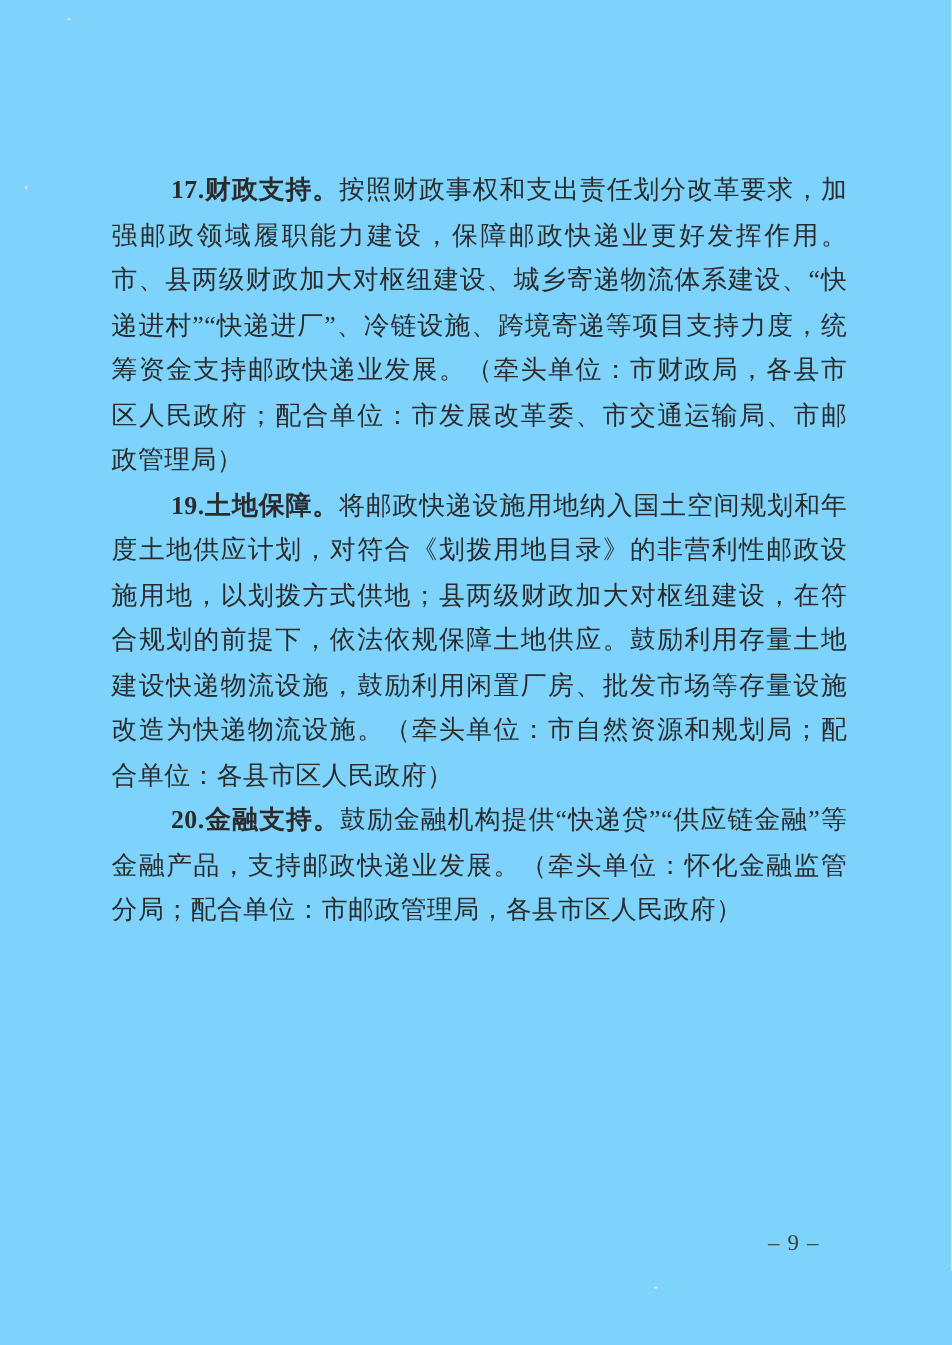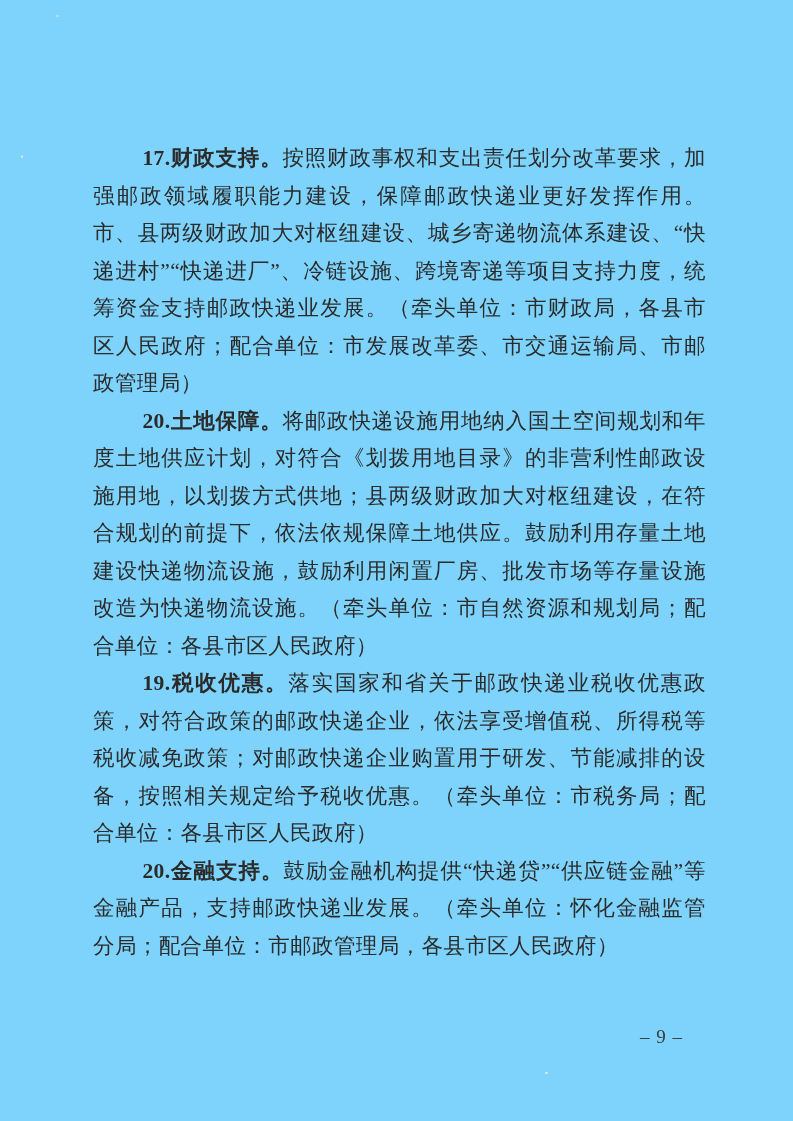--- a/index.html
+++ b/index.html
@@ -56,23 +56,22 @@
 </style>
 </head>
 <body>
 
 <div class="page">
 
   <div class="content">
 
     <p class="para"><span class="para-title">17.财政支持。</span><span>按照财政事权和支出责任划分改革要求，加强邮政领域履职能力建设，保障邮政快递业更好发挥作用。市、县两级财政加大对枢纽建设、城乡寄递物流体系建设、“快递进村”“快递进厂”、冷链设施、跨境寄递等项目支持力度，统筹资金支持邮政快递业发展。（牵头单位：市财政局，各县市区人民政府；配合单位：市发展改革委、市交通运输局、市邮政管理局）</span></p>
 
-    <p class="para"><span class="para-title">20.土地保障。</span><span>将邮政快递设施用地纳入国土空间规划和年度土地供应计划，对符合《划拨用地目录》的非营利性邮政设施用地，以划拨方式供地；县两级财政加大对枢纽建设，在符合规划的前提下，依法依规保障土地供应。鼓励利用存量土地建设快递物流设施，鼓励利用闲置厂房、批发市场等存量设施改造为快递物流设施。（牵头单位：市自然资源和规划局；配合单位：各县市区人民政府）</span></p>
+    <p class="para"><span class="para-title">19.土地保障。</span><span>将邮政快递设施用地纳入国土空间规划和年度土地供应计划，对符合《划拨用地目录》的非营利性邮政设施用地，以划拨方式供地；县两级财政加大对枢纽建设，在符合规划的前提下，依法依规保障土地供应。鼓励利用存量土地建设快递物流设施，鼓励利用闲置厂房、批发市场等存量设施改造为快递物流设施。（牵头单位：市自然资源和规划局；配合单位：各县市区人民政府）</span></p>
 
-    <p class="para"><span class="para-title">19.税收优惠。</span><span>落实国家和省关于邮政快递业税收优惠政策，对符合政策的邮政快递企业，依法享受增值税、所得税等税收减免政策；对邮政快递企业购置用于研发、节能减排的设备，按照相关规定给予税收优惠。（牵头单位：市税务局；配合单位：各县市区人民政府）</span></p>
 
     <p class="para"><span class="para-title">20.金融支持。</span><span>鼓励金融机构提供“快递贷”“供应链金融”等金融产品，支持邮政快递业发展。（牵头单位：怀化金融监管分局；配合单位：市邮政管理局，各县市区人民政府）</span></p>
 
 
   </div>
 
   <div class="page-number">– 9 –</div>
 
   <div class="speck speck-a"></div>
   <div class="speck speck-b"></div>

